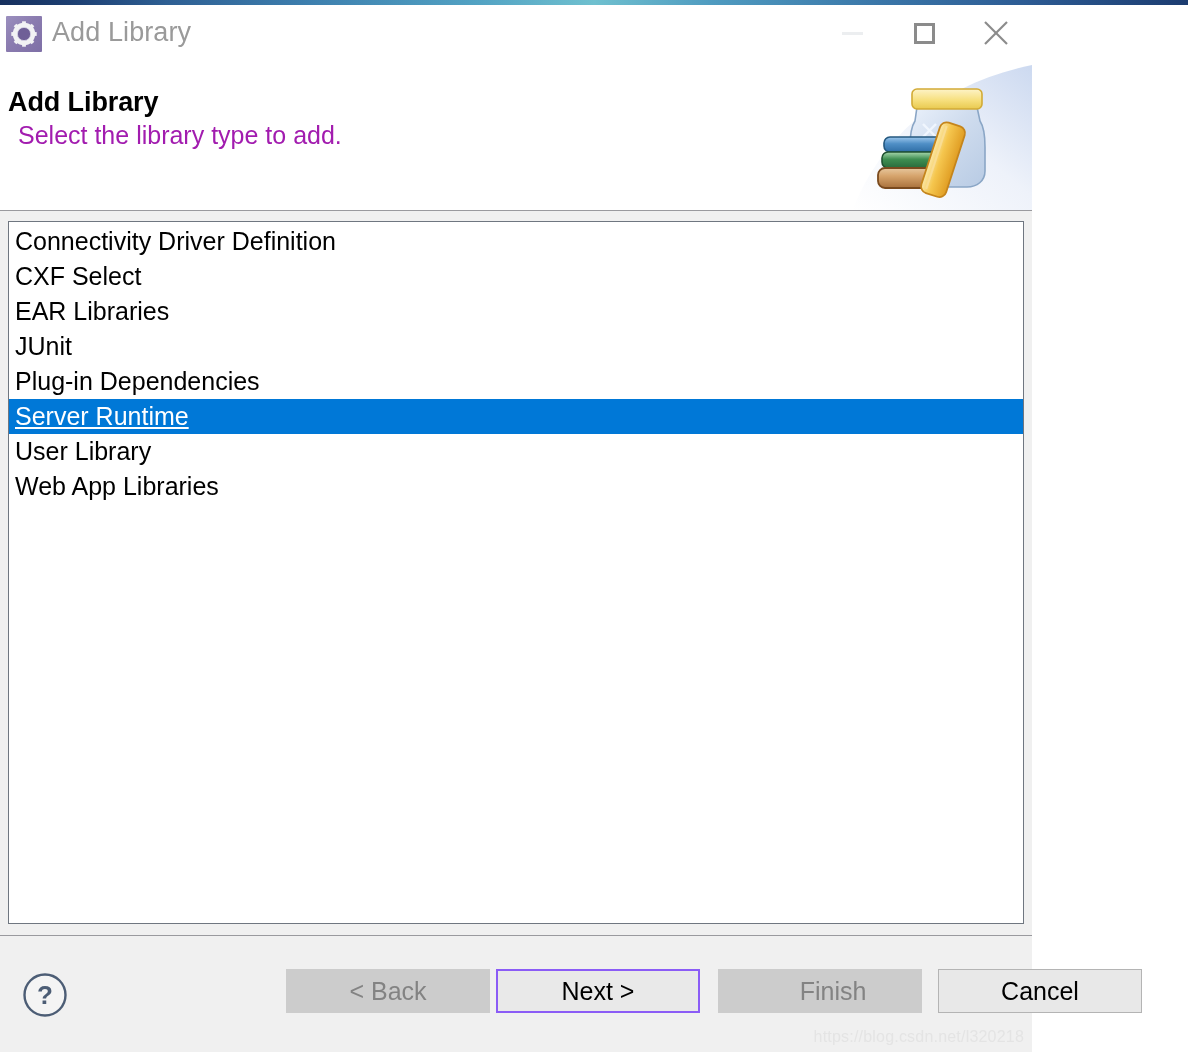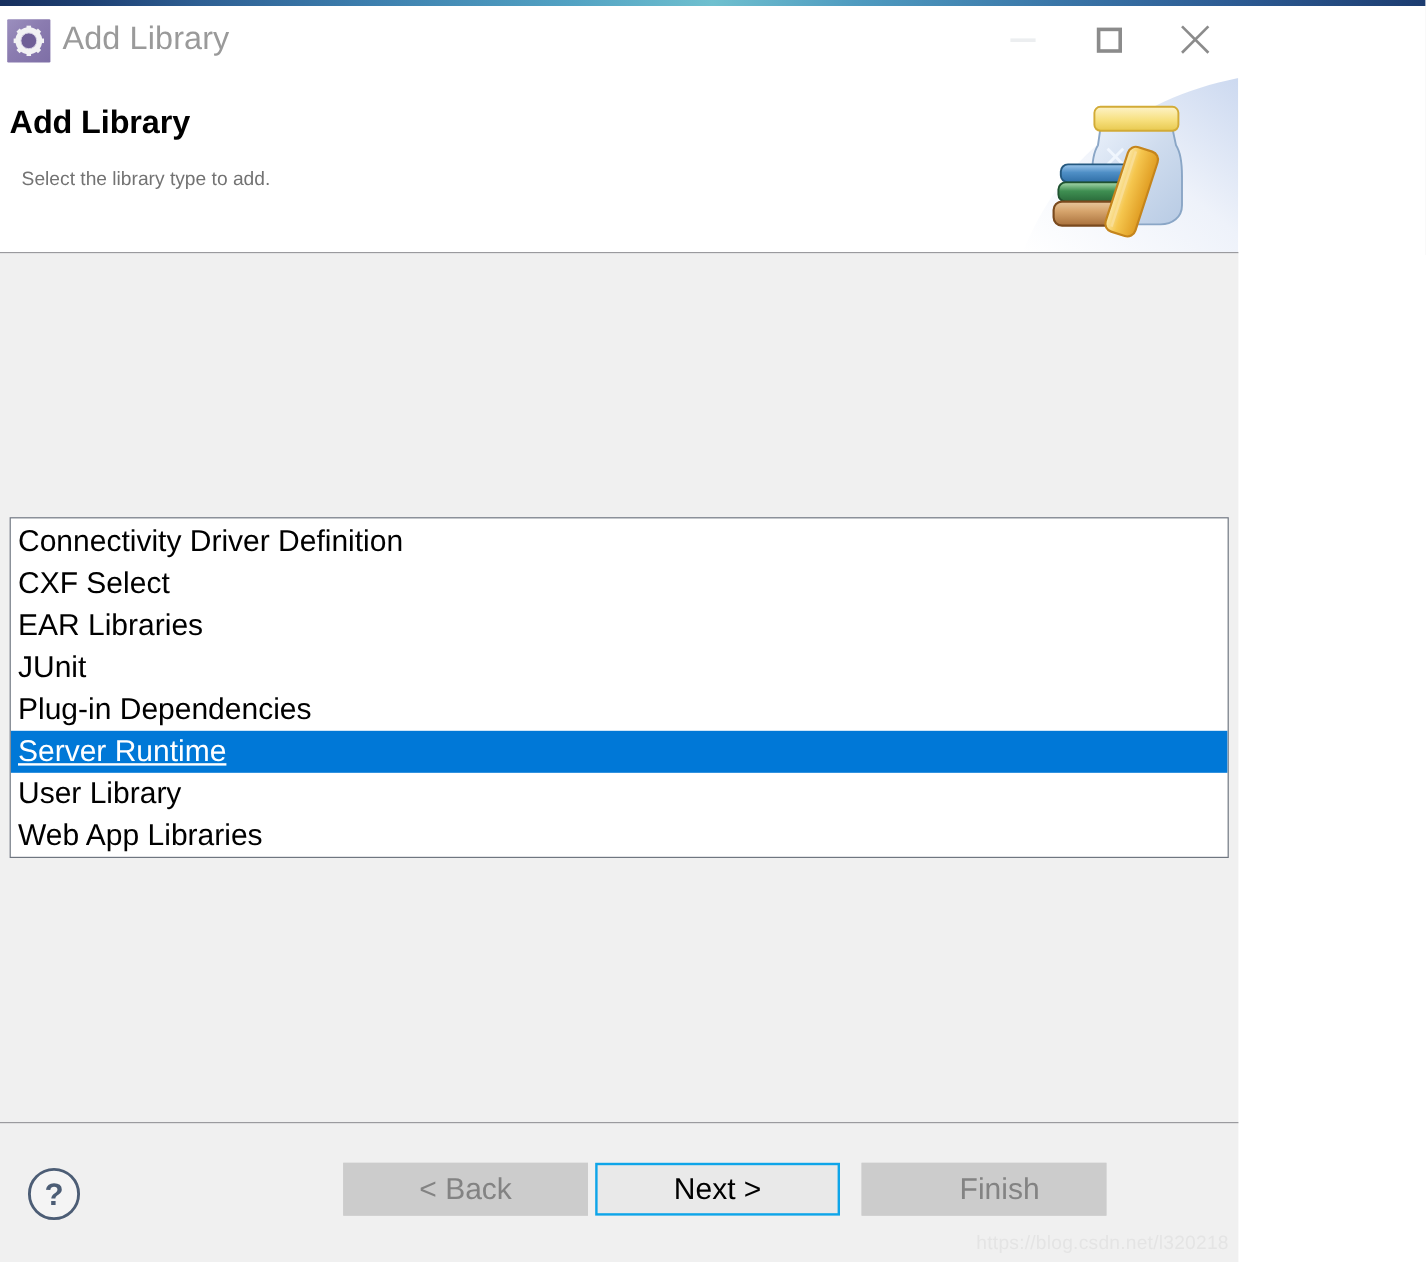--- a/index.html
+++ b/index.html
@@ -125,41 +125,40 @@
     left: 8px;
     top: 22px;
     font-size: 27px;
     font-weight: bold;
     color: #000000;
     letter-spacing: -0.1px;
   }
   .banner-subtitle {
     position: absolute;
     left: 18px;
-    top: 76px;
-    font-size: 16px;
-    color: #737373;
+    top: 56px;
+    font-size: 25px;
+    color: #a21caf;
     font-weight: 400;
   }
   .banner-image {
     position: absolute;
     right: 10px;
     top: 10px;
     width: 150px;
     height: 126px;
   }
 
   
   .content {
     flex: 1 1 auto;
     background: #f0f0f0;
     padding: 10px 8px 11px 8px;
     box-sizing: border-box;
     display: flex;
-    align-items: center;
   }
   .listbox {
     flex: 1 1 auto;
     background: #ffffff;
     border: 1px solid #6f7680;
     box-sizing: border-box;
     overflow: hidden;
     padding-top: 2px;
   }
   .list-row {
@@ -217,21 +216,21 @@
     white-space: nowrap;
   }
   .wbtn.spacer-left { margin-right: 6px; }
   .wbtn.disabled {
     background: #cccccc;
     border: 1px solid #cccccc;
     color: #838383;
   }
   .wbtn.default {
     background: #e9e9e9;
-    border: 2px solid #0ea5e9;
+    border: 2px solid #8b5cf6;
     margin-right: 18px;
   }
   .wbtn.finish { margin-right: 16px; padding-left: 26px; }
   .wbtn.cancel {
     background: #e8e8e8;
     border: 1px solid #b4b4b4;
   }
 
   .watermark {
     position: absolute;
@@ -378,18 +377,19 @@
       <svg width="46" height="46" viewBox="0 0 46 46">
         <circle cx="23" cy="23" r="20.5" fill="#f4f4f4" stroke="#4c5d75" stroke-width="2.4"></circle>
         <text x="23" y="32" text-anchor="middle" font-family="Liberation Sans, sans-serif" font-size="26" font-weight="bold" fill="#4c5d75">?</text>
       </svg>
     </div>
 
     <div class="btn-group">
       <div class="wbtn disabled spacer-left">&lt; Back</div>
       <div class="wbtn default">Next &gt;</div>
       <div class="wbtn disabled finish">Finish</div>
+      <div class="wbtn cancel">Cancel</div>
     </div>
 
     <div class="watermark">https://blog.csdn.net/l320218</div>
   </div>
 
 </div>
 
 </body></html>

